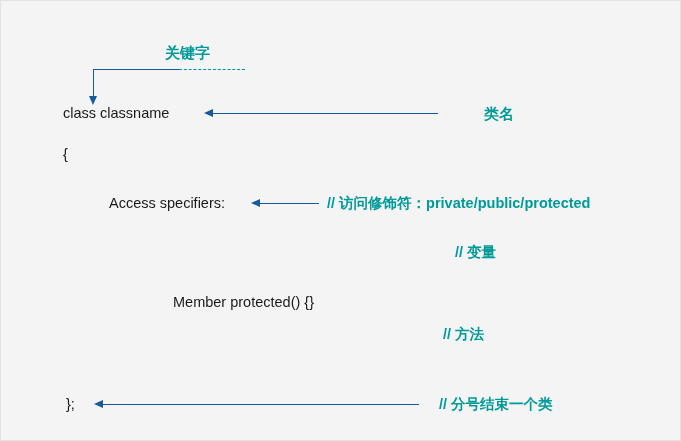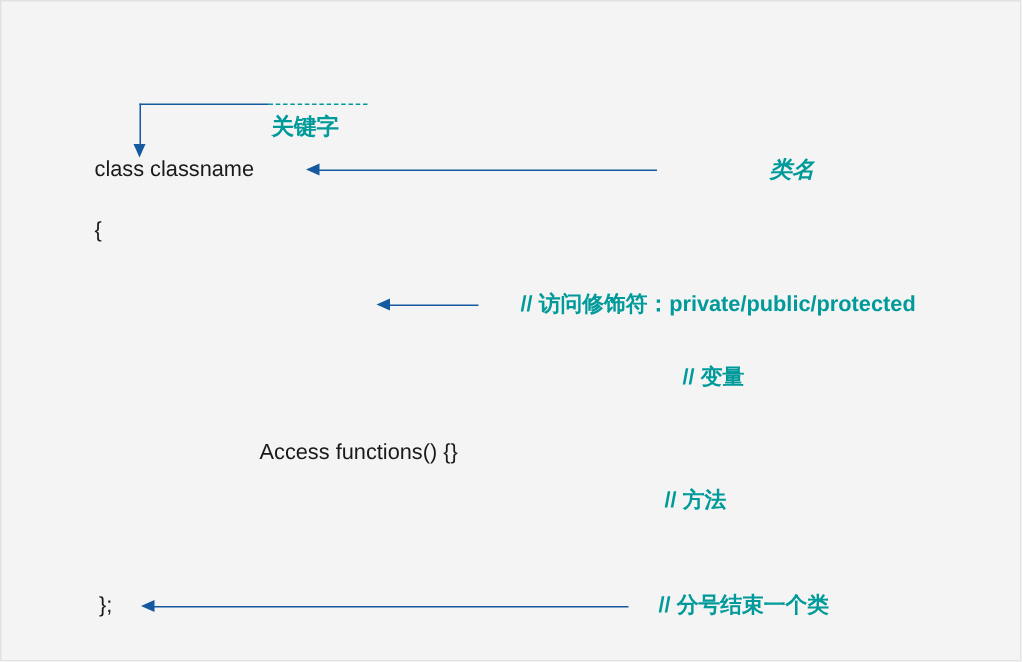--- a/index.html
+++ b/index.html
@@ -72,47 +72,48 @@
     border-left: 4.5px solid transparent;
     border-right: 4.5px solid transparent;
     border-top: 9px solid #15599e;
   }
 </style>
 </head>
 <body>
 
 <div id="canvas">
 
-  <div class="note-text lg" style="left:180px; top:44px;margin-top:32px;">关键字</div>
+  <div class="note-text lg" style="left:164px; top:44px;">关键字</div>
 
   <div class="dashline" style="left:178px; top:68px; width:66px;"></div>
 
   <div class="hline" style="left:92px; top:68px; width:86px;"></div>
   <div class="vline" style="left:92px; top:68px; height:29px;"></div>
   <div class="arrowhead-down" style="left:87.5px; top:95px;"></div>
 
   <div class="code-text" style="left:62px; top:105px;">class classname</div>
 
   <div class="arrowhead-left" style="left:203px; top:107.5px;"></div>
   <div class="hline" style="left:211px; top:112px; width:226px;"></div>
 
-  <div class="note-text lg" style="left:512px; top:105px;font-style:italic;">类名</div>
+  <div class="note-text lg" style="left:483px; top:105px;">类名</div>
 
   <div class="code-text" style="left:62px; top:146px;">{</div>
 
+  <div class="code-text" style="left:108px; top:195px;">Access specifiers:</div>
 
   <div class="arrowhead-left" style="left:250px; top:197.5px;"></div>
   <div class="hline" style="left:258px; top:202px; width:60px;"></div>
 
-  <div class="note-text" style="left:326px; top:195px;margin-left:20px;">// 访问修饰符：private/public/protected</div>
+  <div class="note-text" style="left:326px; top:195px;">// 访问修饰符：private/public/protected</div>
 
 
   <div class="note-text" style="left:454px; top:244px;">// 变量</div>
 
-  <div class="code-text" style="left:172px; top:294px;">Access functions() {}</div>
+  <div class="code-text" style="left:172px; top:294px;">Member protected() {}</div>
 
   <div class="note-text" style="left:442px; top:294px;margin-top:32px;">// 方法</div>
 
   <div class="code-text" style="left:65px; top:396px;">};</div>
 
   <div class="arrowhead-left" style="left:93px; top:398.5px;"></div>
   <div class="hline" style="left:101px; top:403px; width:317px;"></div>
 
   <div class="note-text" style="left:438px; top:396px;text-align:right;">// 分号结束一个类</div>
 

